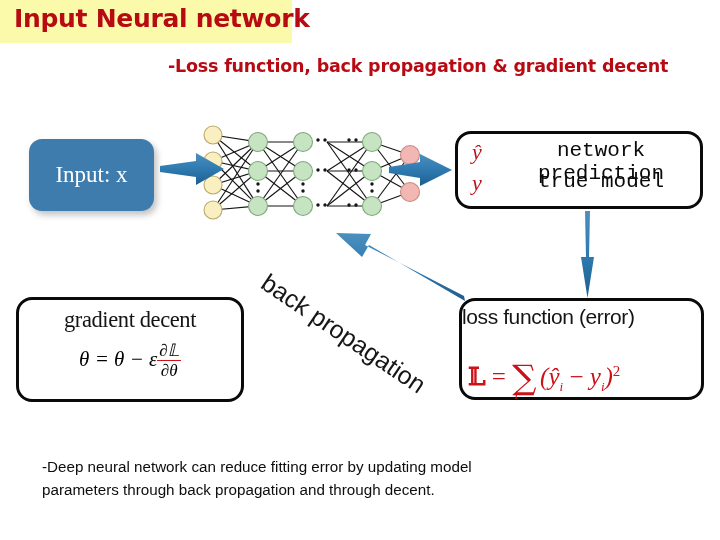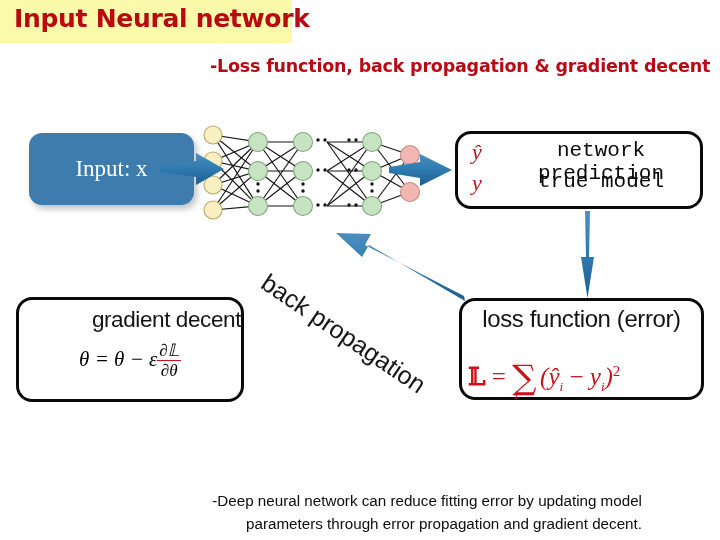--- a/index.html
+++ b/index.html
@@ -39,34 +39,32 @@
   #subtitle-text {
     position: absolute;
     left: 168px;
     top: 56px;
     font-family: "DejaVu Sans", sans-serif;
     font-weight: bold;
     font-size: 17.5px;
     letter-spacing: -0.2px;
     color: #B80A12;
     white-space: nowrap;
-    margin-left: 42px;
   }
 
   
   #input-box {
     position: absolute;
     left: 29px;
-    top: 133px;
+    top: 139px;
     width: 125px;
     height: 72px;
     background: #3E7CAD;
     border-radius: 13px;
     box-shadow: 3px 4px 6px rgba(120,120,120,0.45);
-    padding-left: 40px;
   }
   #input-box-label {
     position: absolute;
     left: 0;
     top: 0;
     width: 100%;
     height: 100%;
     display: flex;
     align-items: center;
     justify-content: center;
@@ -116,23 +114,22 @@
     font-family: Liberation Mono, monospace;
     font-size: 21px;
   }
 
   
   #loss-title {
     position: absolute;
     left: 0;
     top: 4px;
     width: 100%;
-    text-align: center;
     font-family: "Liberation Sans", sans-serif;
-    font-size: 24px;
+    font-size: 21px;
     color: #141414;
     letter-spacing: -0.4px;
   }
   #loss-formula {
     position: absolute;
     left: 6px;
     top: 36px;
     width: 100%;
     text-align: left;
     color: #CC1118;
@@ -158,22 +155,22 @@
   .itl { font-style: italic; }
   .sup2 { font-size: 15px; vertical-align: super; }
   .subi2 { font-size: 13px; font-style: italic; vertical-align: sub; }
 
   
   #gradient-title {
     position: absolute;
     left: 0;
     top: 7px;
     width: 100%;
-    text-align: right;
-    font-family: Liberation Sans, sans-serif;
+    text-align: center;
+    font-family: Liberation Serif, serif;
     font-size: 22.5px;
     color: #141414;
     letter-spacing: -0.4px;
   }
   #gradient-formula {
     position: absolute;
     left: 0;
     top: 42px;
     width: 100%;
     text-align: center;
@@ -206,27 +203,26 @@
     white-space: nowrap;
     transform: rotate(34deg);
     transform-origin: left top;
     letter-spacing: 0px;
   }
 
   
   #caption {
     position: absolute;
     left: 42px;
-    top: 490px;
+    top: 456px;
     width: 600px;
     font-family: "Liberation Sans", sans-serif;
     font-size: 15.2px;
     line-height: 1.48;
     color: #0D0D0D;
-    text-align: right;
   }
 
   
   #overlay {
     position: absolute;
     left: 0;
     top: 0;
     width: 720px;
     height: 540px;
     pointer-events: none;
@@ -271,21 +267,21 @@
     <span>θ</span>
     <span>−</span>
     <span>ε</span><span class="frac"><span class="num">∂𝕃</span><span class="den">∂θ</span></span>
   </div>
 </div>
 
 <div id="backprop-label">back propagation</div>
 
 <div id="caption">
   <div>-Deep neural network can reduce fitting error by updating model</div>
-  <div>parameters through error propagation and gradient decent.</div>
+  <div>parameters through back propagation and through decent.</div>
 </div>
 
 <svg id="overlay" viewBox="0 0 720 540">
   <defs>
     <linearGradient id="arrowGrad" x1="0" y1="0" x2="0" y2="1">
       <stop offset="0%" stop-color="#4C8FBE"></stop>
       <stop offset="50%" stop-color="#2E7AB0"></stop>
       <stop offset="100%" stop-color="#1D5F8F"></stop>
     </linearGradient>
   </defs>

